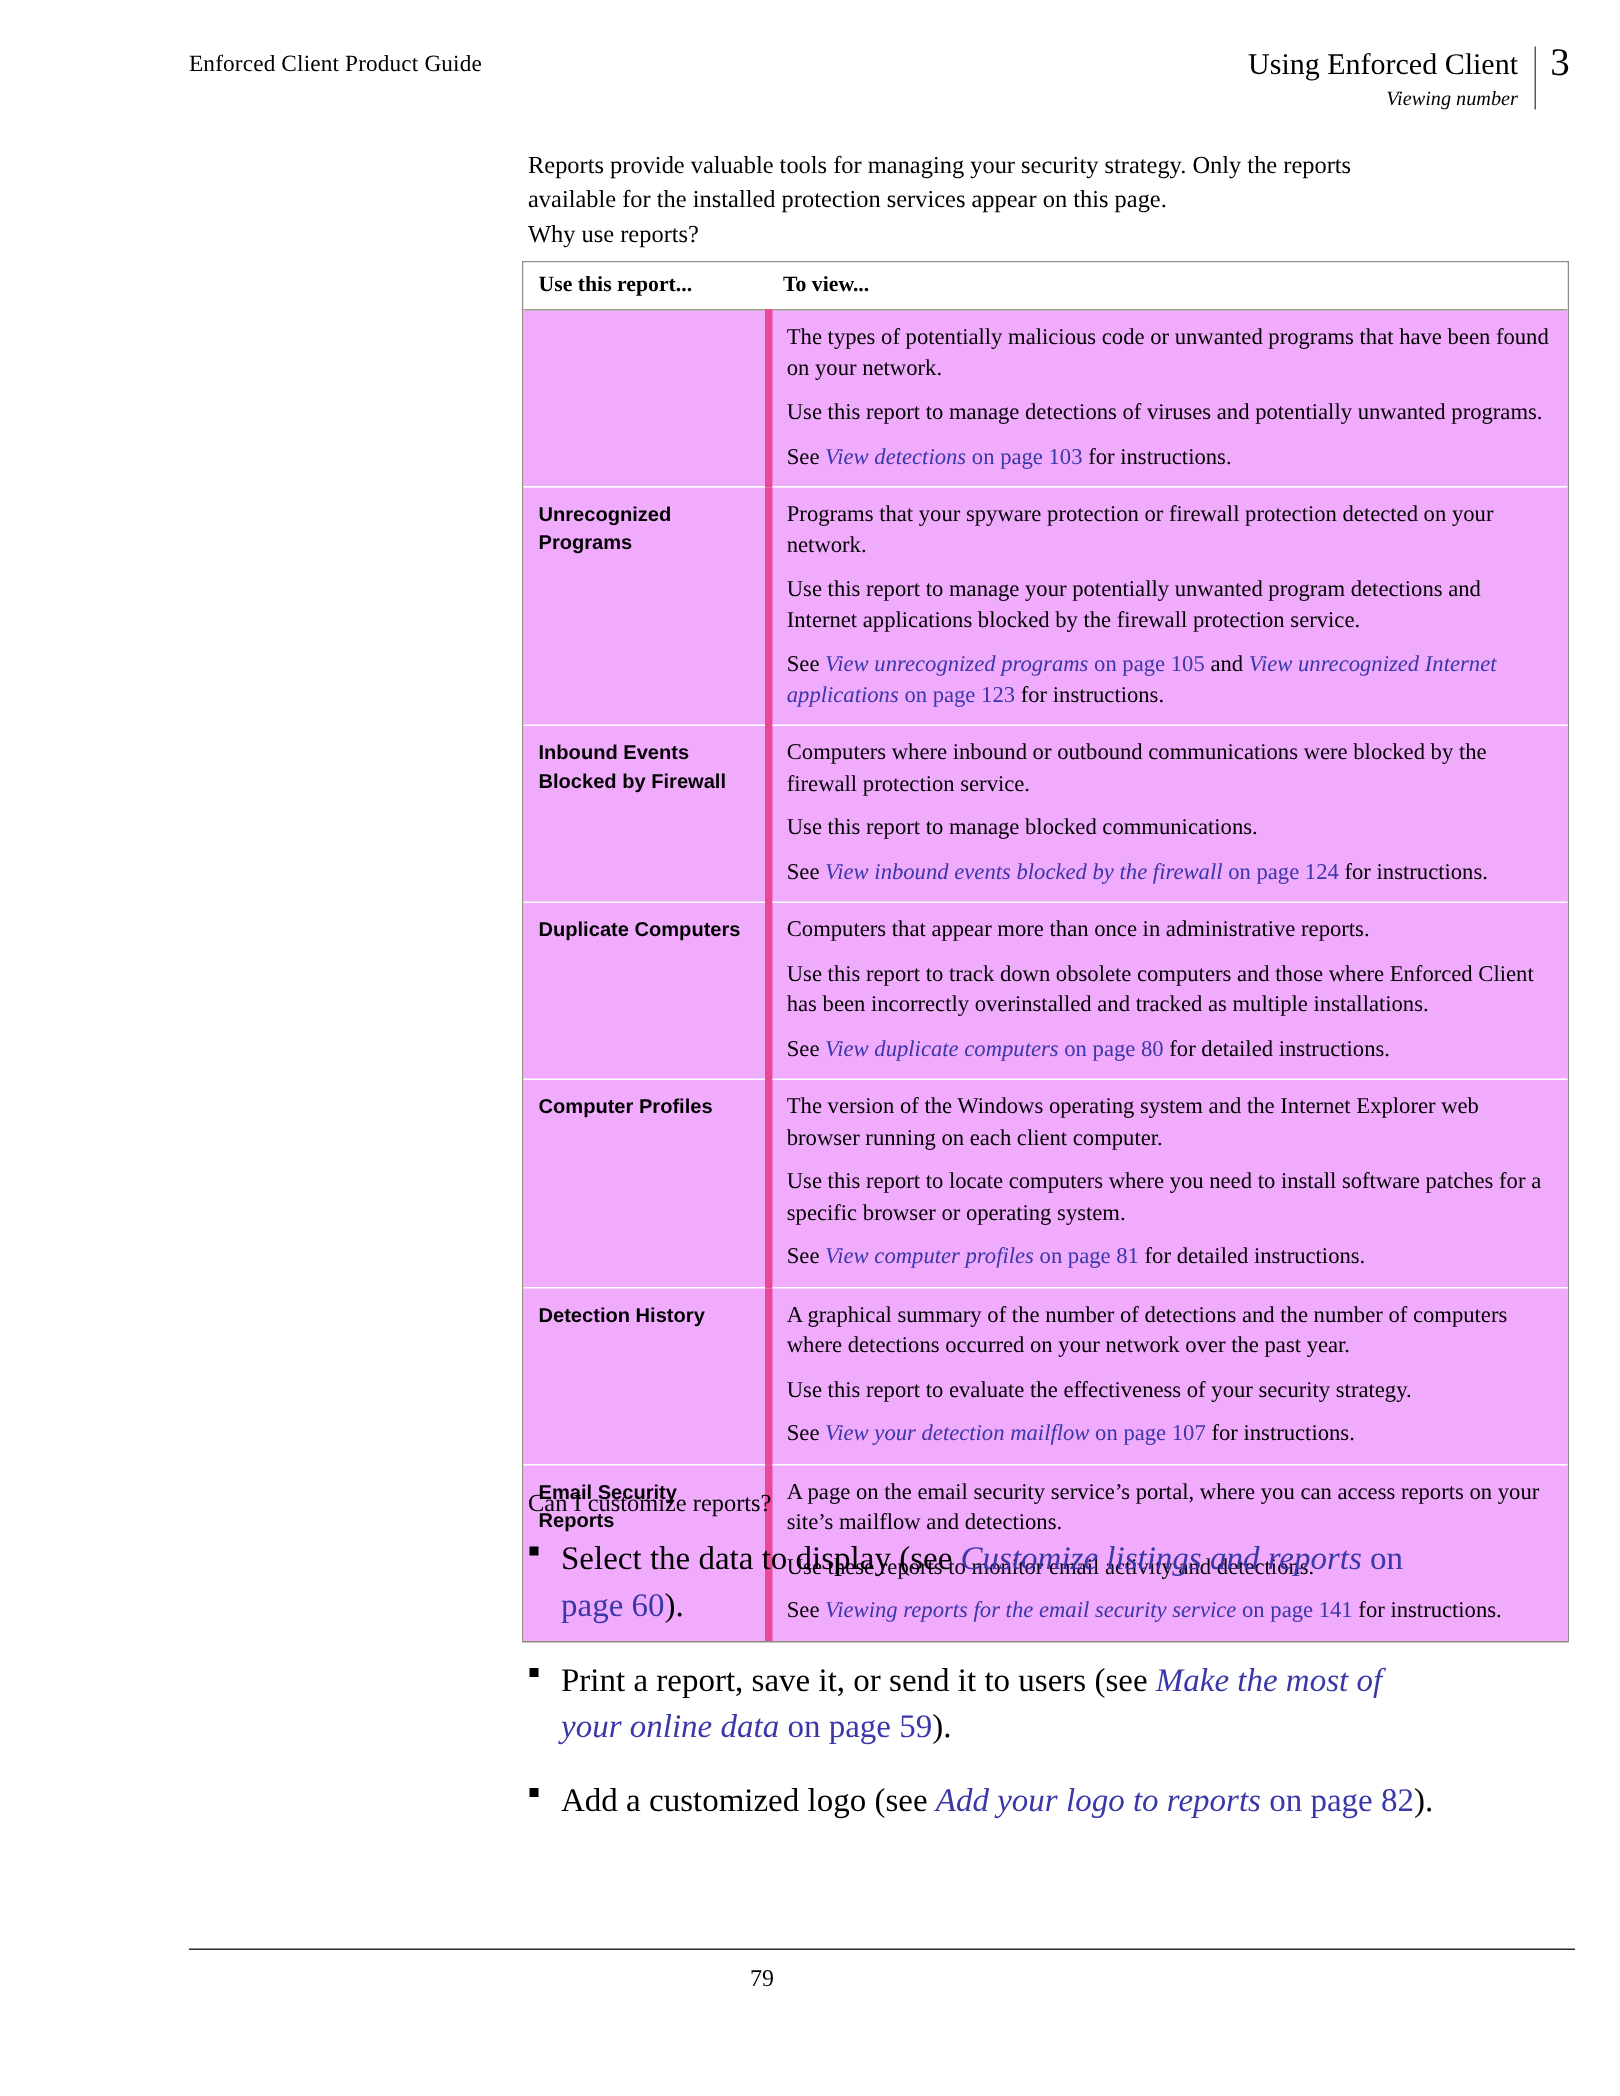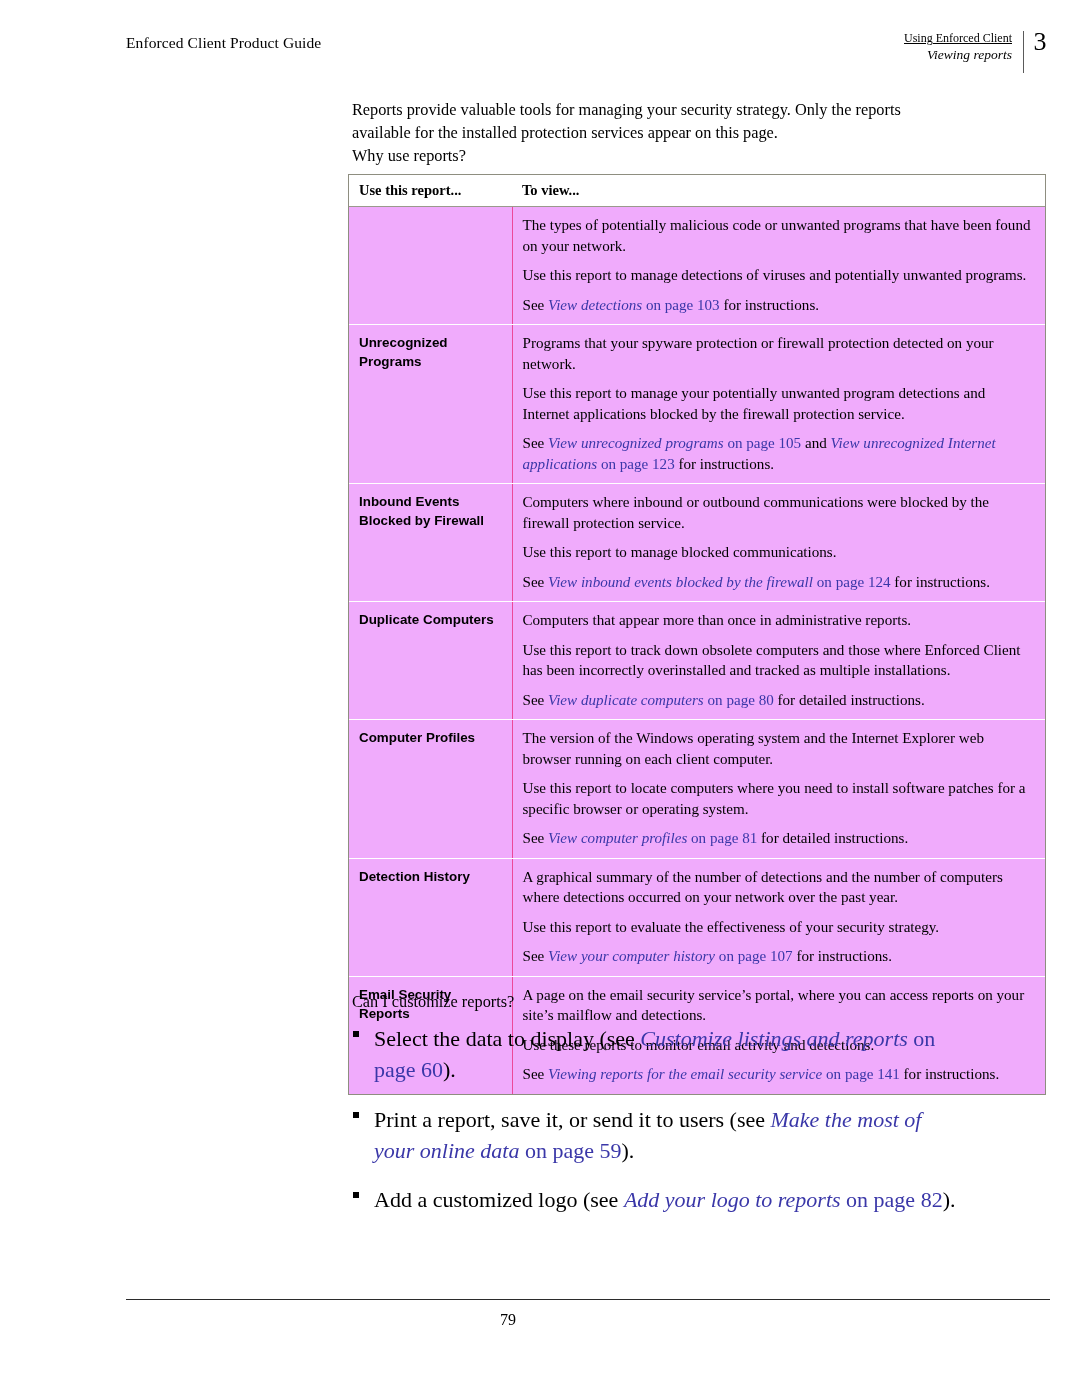--- a/index.html
+++ b/index.html
@@ -41,23 +41,22 @@
     white-space: nowrap;
   }
   .rh-right {
     position: absolute;
     right: 38px;
     top: 0px;
     text-align: right;
     line-height: 1.35;
   }
   .rh-chapter-title {
-    font-size: 12px;
+    font-size: 20px;
     white-space: nowrap;
-    text-decoration: underline;
   }
   .rh-section-title {
     font-size: 13.5px;
     font-style: italic;
     white-space: nowrap;
   }
   .rh-rule {
     position: absolute;
     right: 26px;
     top: 1px;
@@ -132,21 +131,21 @@
   }
   table.rt tr:last-child td {
     border-bottom: none;
   }
   td.label {
     font-family: "Liberation Sans", sans-serif;
     font-weight: bold;
     font-size: 13.4px;
     line-height: 1.42;
     color: #000;
-    border-right: 1px solid #ec4899;
+    border-right: 5px solid #ec4899;
     padding-top: 9px;
   }
   td.desc {
     font-family: "Liberation Serif", serif;
     font-size: 15.1px;
     line-height: 1.36;
   }
   td.desc p {
     margin: 0 0 9px 0;
   }
@@ -223,21 +222,21 @@
 </style>
 </head>
 <body>
 
 <div class="page">
 
   <div class="running-header">
     <div class="rh-left">Enforced Client Product Guide</div>
     <div class="rh-right">
       <div class="rh-chapter-title">Using Enforced Client</div>
-      <div class="rh-section-title">Viewing reports</div>
+      <div class="rh-section-title">Viewing number</div>
     </div>
     <div class="rh-rule"></div>
     <div class="rh-chapter-num">3</div>
   </div>
 
   <div class="content">
     <p class="para lead-body">Reports provide valuable tools for managing your security strategy. Only the reports available for the installed protection services appear on this page.</p>
     <p class="para lead-q">Why use reports?</p>
   </div>
 
@@ -292,21 +291,21 @@
               <p>The version of the Windows operating system and the Internet Explorer web browser running on each client computer.</p>
               <p>Use this report to locate computers where you need to install software patches for a specific browser or operating system.</p>
               <p>See <span class="xref"><span class="t">View computer profiles</span> <span class="pg">on page 81</span></span> for detailed instructions.</p>
             </td>
           </tr>
           <tr>
             <td class="label">Detection History</td>
             <td class="desc">
               <p>A graphical summary of the number of detections and the number of computers where detections occurred on your network over the past year.</p>
               <p>Use this report to evaluate the effectiveness of your security strategy.</p>
-              <p>See <span class="xref"><span class="t">View your computer history</span> <span class="pg">on page 107</span></span> for instructions.</p>
+              <p>See <span class="xref"><span class="t">View your detection mailflow</span> <span class="pg">on page 107</span></span> for instructions.</p>
             </td>
           </tr>
           <tr>
             <td class="label">Email Security Reports</td>
             <td class="desc">
               <p>A page on the email security service’s portal, where you can access reports on your site’s mailflow and detections.</p>
               <p>Use these reports to monitor email activity and detections.</p>
               <p>See <span class="xref"><span class="t">Viewing reports for the email security service</span> <span class="pg">on page 141</span></span> for instructions.</p>
             </td>
           </tr>

